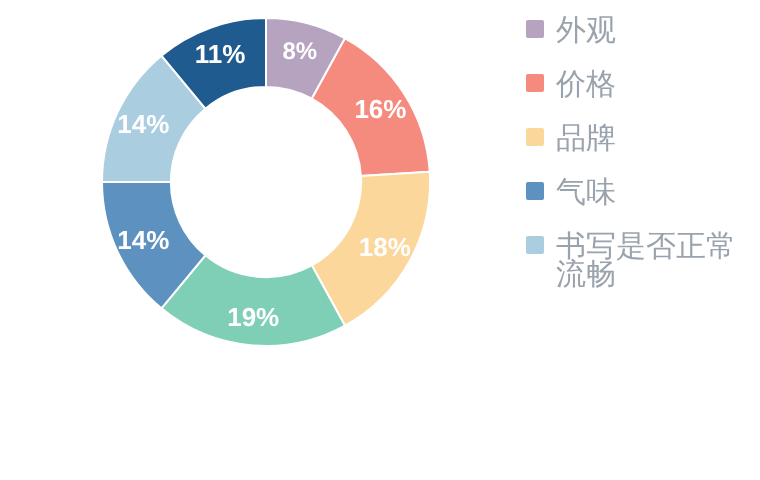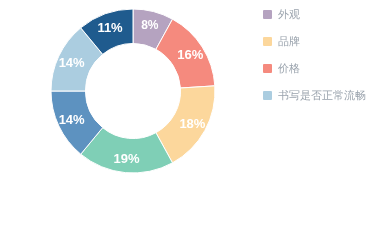--- a/index.html
+++ b/index.html
@@ -76,21 +76,21 @@
   .legend-swatch {
     width: 9px;
     height: 9px;
     flex: 0 0 9px;
     margin-top: 2px;
     margin-right: 6px;
     border-radius: 1px;
   }
   .legend-label {
     font-family: "DejaVu Sans", "Liberation Sans", sans-serif;
-    font-size: 11px;
+    font-size: 15px;
     color: #9aa3ad;
     letter-spacing: 0px;
     max-width: 92px;
     word-break: break-all;
     line-height: 14px;
   }
 </style>
 </head>
 <body>
 
@@ -120,26 +120,30 @@
       </svg>
     </div>
   </div>
 
   <div id="legend">
       <div class="legend-item">
         <span class="legend-swatch" style="background: rgb(181, 163, 192);"></span>
         <span class="legend-label">外观</span>
       </div>
       <div class="legend-item">
+        <span class="legend-swatch" style="background: rgb(245, 138, 126);"></span>
+        <span class="legend-label">价格</span>
+      </div>
+      <div class="legend-item">
         <span class="legend-swatch" style="background: rgb(252, 215, 156);"></span>
         <span class="legend-label">品牌</span>
       </div>
       <div class="legend-item">
-        <span class="legend-swatch" style="background: rgb(245, 138, 126);"></span>
-        <span class="legend-label">价格</span>
+        <span class="legend-swatch" style="background: rgb(93, 146, 192);"></span>
+        <span class="legend-label">气味</span>
       </div>
       <div class="legend-item">
         <span class="legend-swatch" style="background: rgb(171, 205, 224);"></span>
         <span class="legend-label">书写是否正常流畅</span>
       </div>
     </div>
 
 </div>
 
 </body></html>

